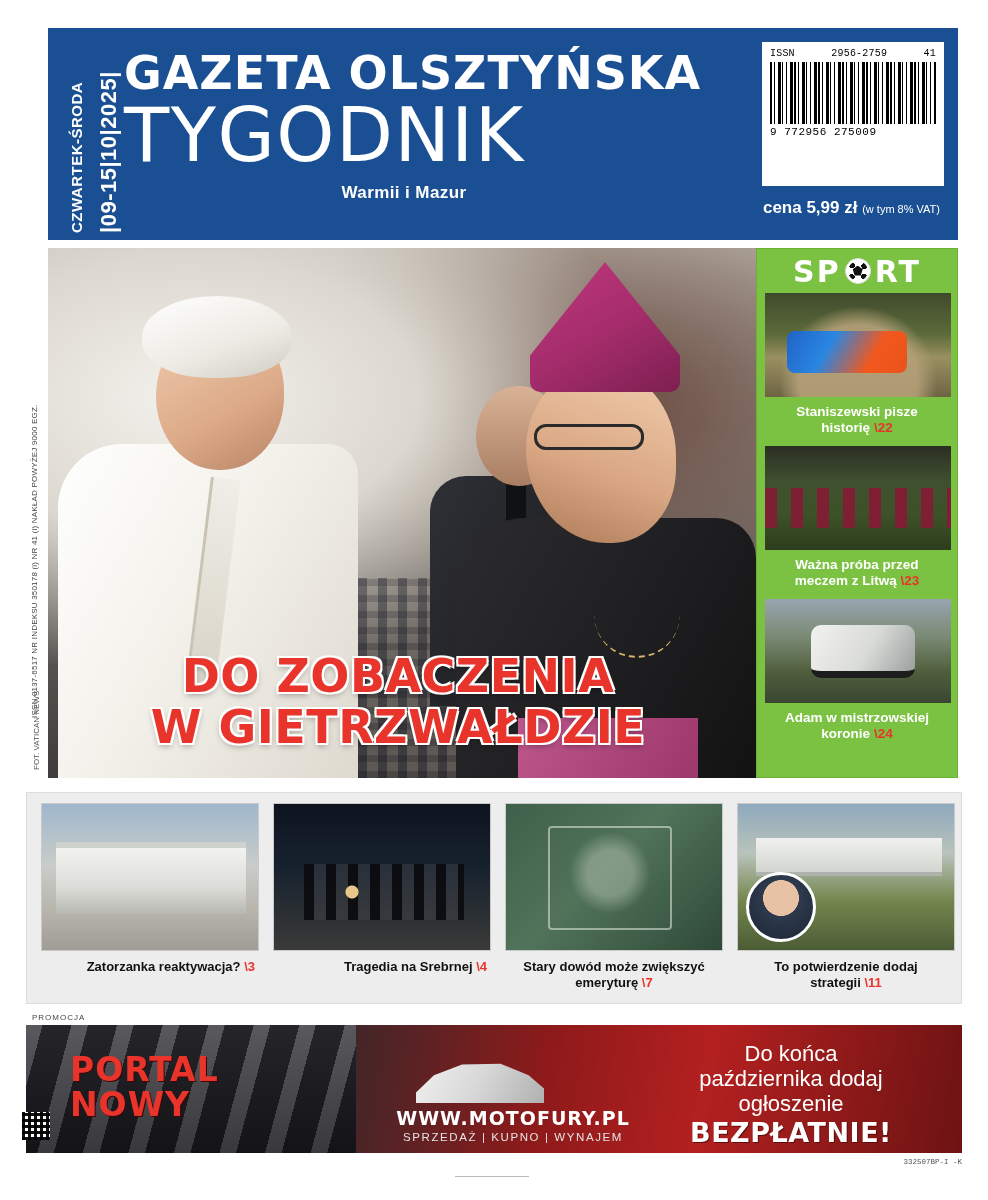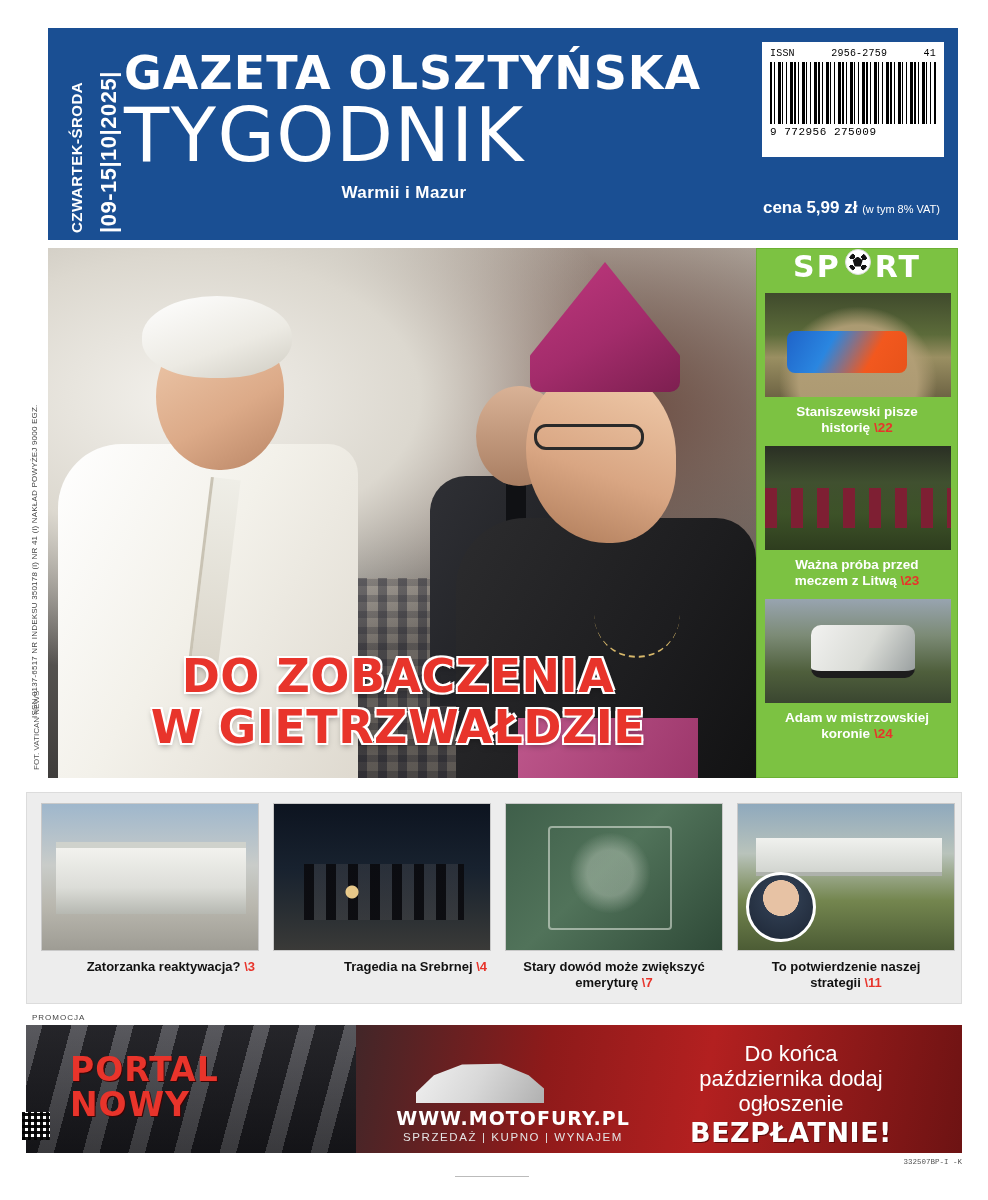--- a/index.html
+++ b/index.html
@@ -70,21 +70,21 @@
     font-size: 17px;
     font-weight: bold;
     text-align: center;
     width: 560px;
     margin-top: 12px;
     letter-spacing: .4px;
   }
   .barcode-box {
     position: absolute;
     right: 14px; top: 14px;
-    width: 182px; height: 115px;
+    width: 182px; height: 144px;
     background: #fff;
     padding: 6px 8px 4px 8px;
   }
   .barcode-top {
     display: flex;
     justify-content: space-between;
     font-size: 10px;
     font-family: "Liberation Mono", monospace;
     letter-spacing: .2px;
   }
@@ -268,20 +268,21 @@
   .sport-col {
     position: absolute;
     left: 756px; top: 248px;
     width: 202px; height: 530px;
     background: #7cc242;
     border: 1px solid #6bb033;
   }
   .sport-head {
     height: 44px;
     display: flex;
+    align-items: center;
     justify-content: center;
     gap: 4px;
     color: #fff;
     font-family: "DejaVu Sans", sans-serif;
     font-weight: bold;
     font-size: 30px;
     letter-spacing: 2px;
   }
   .ball {
     width: 26px; height: 26px;
@@ -662,21 +663,21 @@
         <span>emeryturę</span>
         <span class="pg">\7</span>
       </div>
     </div>
 
     <div class="teaser t4">
       <div class="teaser-photo tp4">
         <div class="avatar"></div>
       </div>
       <div class="teaser-caption">
-        <span>To potwierdzenie naszej</span><br>
+        <span>To potwierdzenie dodaj</span><br>
         <span>strategii</span>
         <span class="pg">\11</span>
       </div>
     </div>
   </div>
 
   <div class="promo-label">PROMOCJA</div>
 
   <div class="ad">
     <div class="ad-cars"></div>

